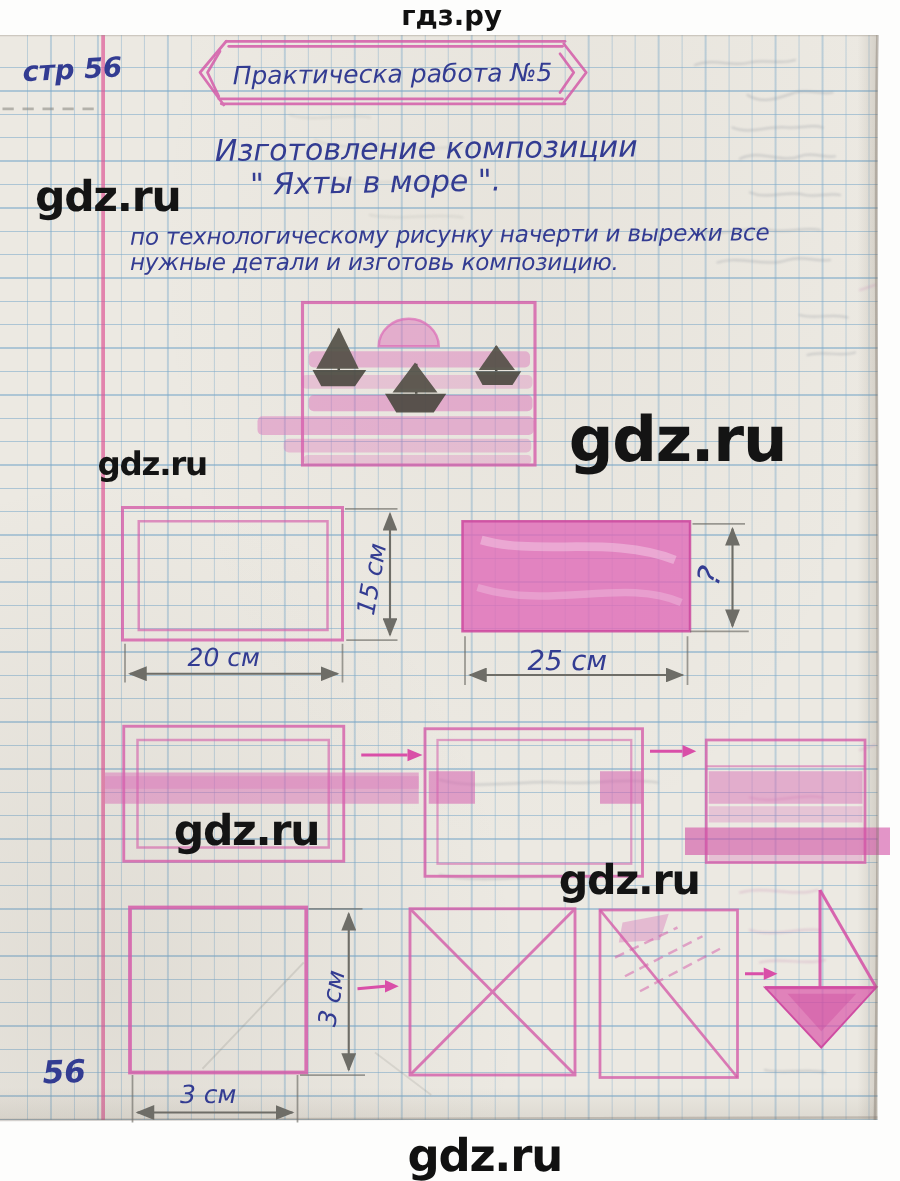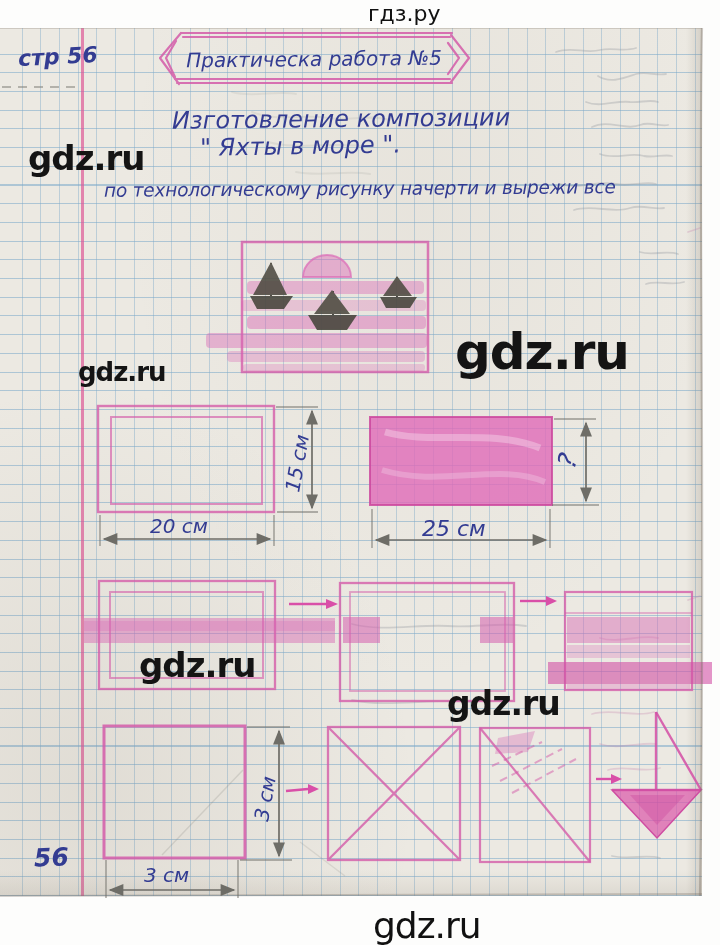--- a/index.html
+++ b/index.html
@@ -27,21 +27,21 @@
   .heading2{left:200px;top:132px;font-size:24px;transform:rotate(-1deg);}
   .task1{left:104px;top:178px;font-size:18.5px;letter-spacing:-.2px;transform:rotate(-.4deg);}
   .task2{left:104px;top:200px;font-size:18.5px;letter-spacing:-.2px;}
   .page-num{left:34px;top:843px;font-size:25px;font-weight:600;transform:rotate(-2deg);}
   .wm{position:absolute;z-index:5;font-weight:700;color:#141414;line-height:1;letter-spacing:-1px;}
   .wm1{left:28px;top:141px;font-size:34px;}
   .wm2{left:78px;top:359px;font-size:26px;}
   .wm3{left:455px;top:327px;font-size:50px;}
   .wm4{left:139px;top:648px;font-size:34px;}
   .wm5{left:447px;top:687px;font-size:33px;}
-  .brand{position:absolute;z-index:5;font-weight:400;color:#111;white-space:nowrap;margin-left:47px;}
+  .brand{position:absolute;z-index:5;font-weight:700;color:#111;white-space:nowrap;}
   .brand-top{left:321px;top:1px;font-size:22px;}
   .brand-bottom{left:326px;top:905px;font-size:36px;letter-spacing:-1px;}
   
   .pk{fill:none;stroke:#d45ca9;}
   .dim{stroke:#6e6d67;stroke-width:1.7;fill:none;marker-start:url(#pa);marker-end:url(#pa);}
   .ext{stroke:#6e6d67;stroke-width:1.4;opacity:.65;}
   .lbl{font-family:"DejaVu Sans",sans-serif;font-style:italic;fill:#333c92;}
 </style>
 </head>
 <body>
@@ -240,20 +240,21 @@
   </svg>
 
   <div class="brand brand-top">гдз.ру</div>
   <div class="brand brand-bottom">gdz.ru</div>
 
   <div class="txt hand corner-label">стр 56</div>
   <div class="txt hand banner-label">Практическа работа №5</div>
   <div class="txt hand heading1">Изготовление композиции</div>
   <div class="txt hand heading2">" Яхты в море ".</div>
   <div class="txt hand task1">по технологическому рисунку начерти и вырежи все</div>
+  <div class="txt hand task2">нужные детали и изготовь композицию.</div>
   <div class="txt hand page-num">56</div>
 
   <div class="wm wm1">gdz.ru</div>
   <div class="wm wm2">gdz.ru</div>
   <div class="wm wm3">gdz.ru</div>
   <div class="wm wm4">gdz.ru</div>
   <div class="wm wm5">gdz.ru</div>
 
 </div>
 

